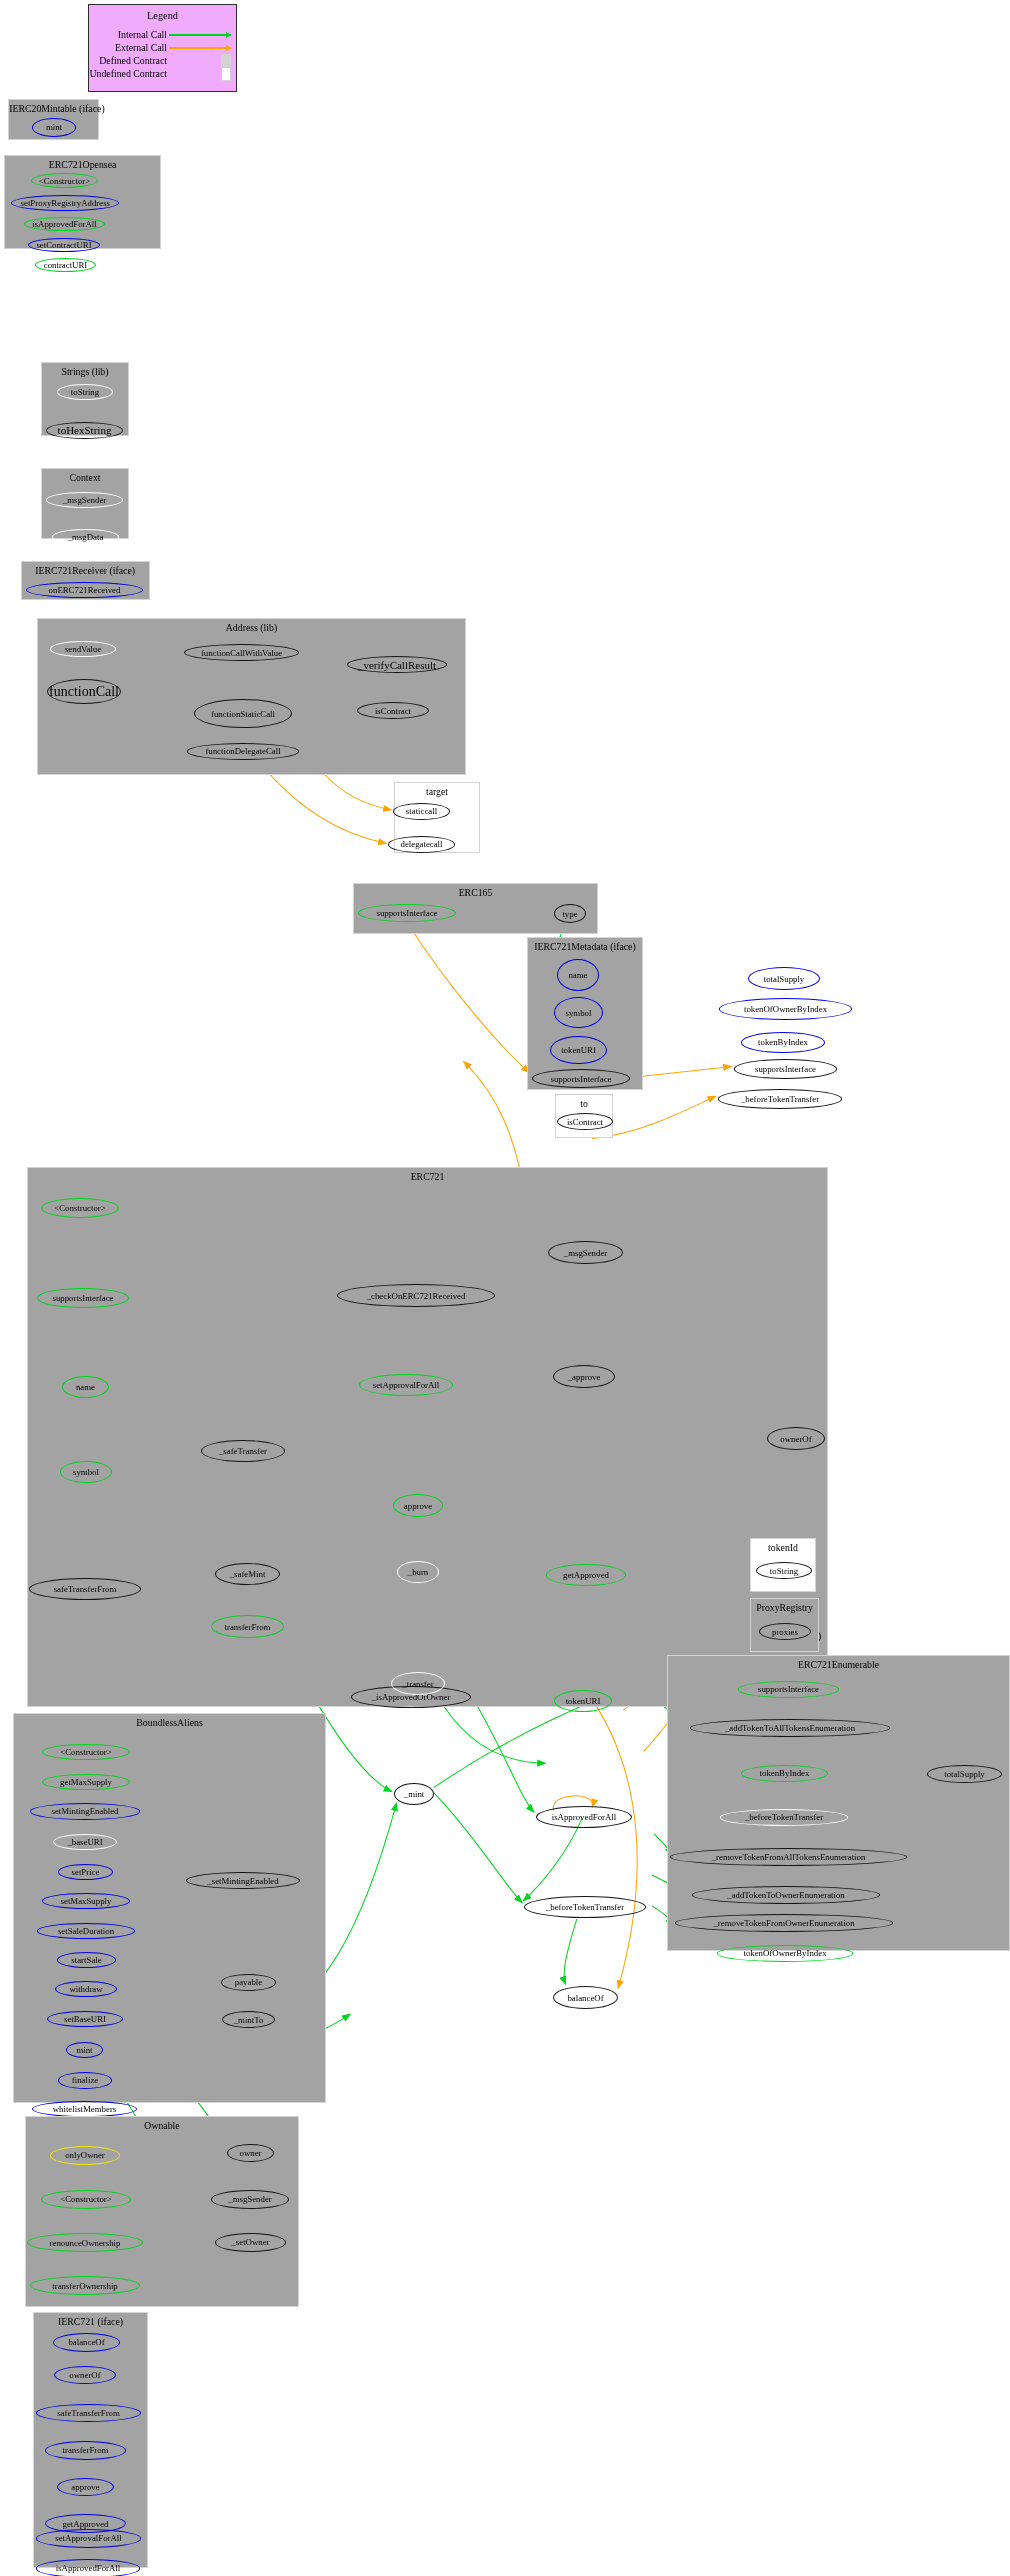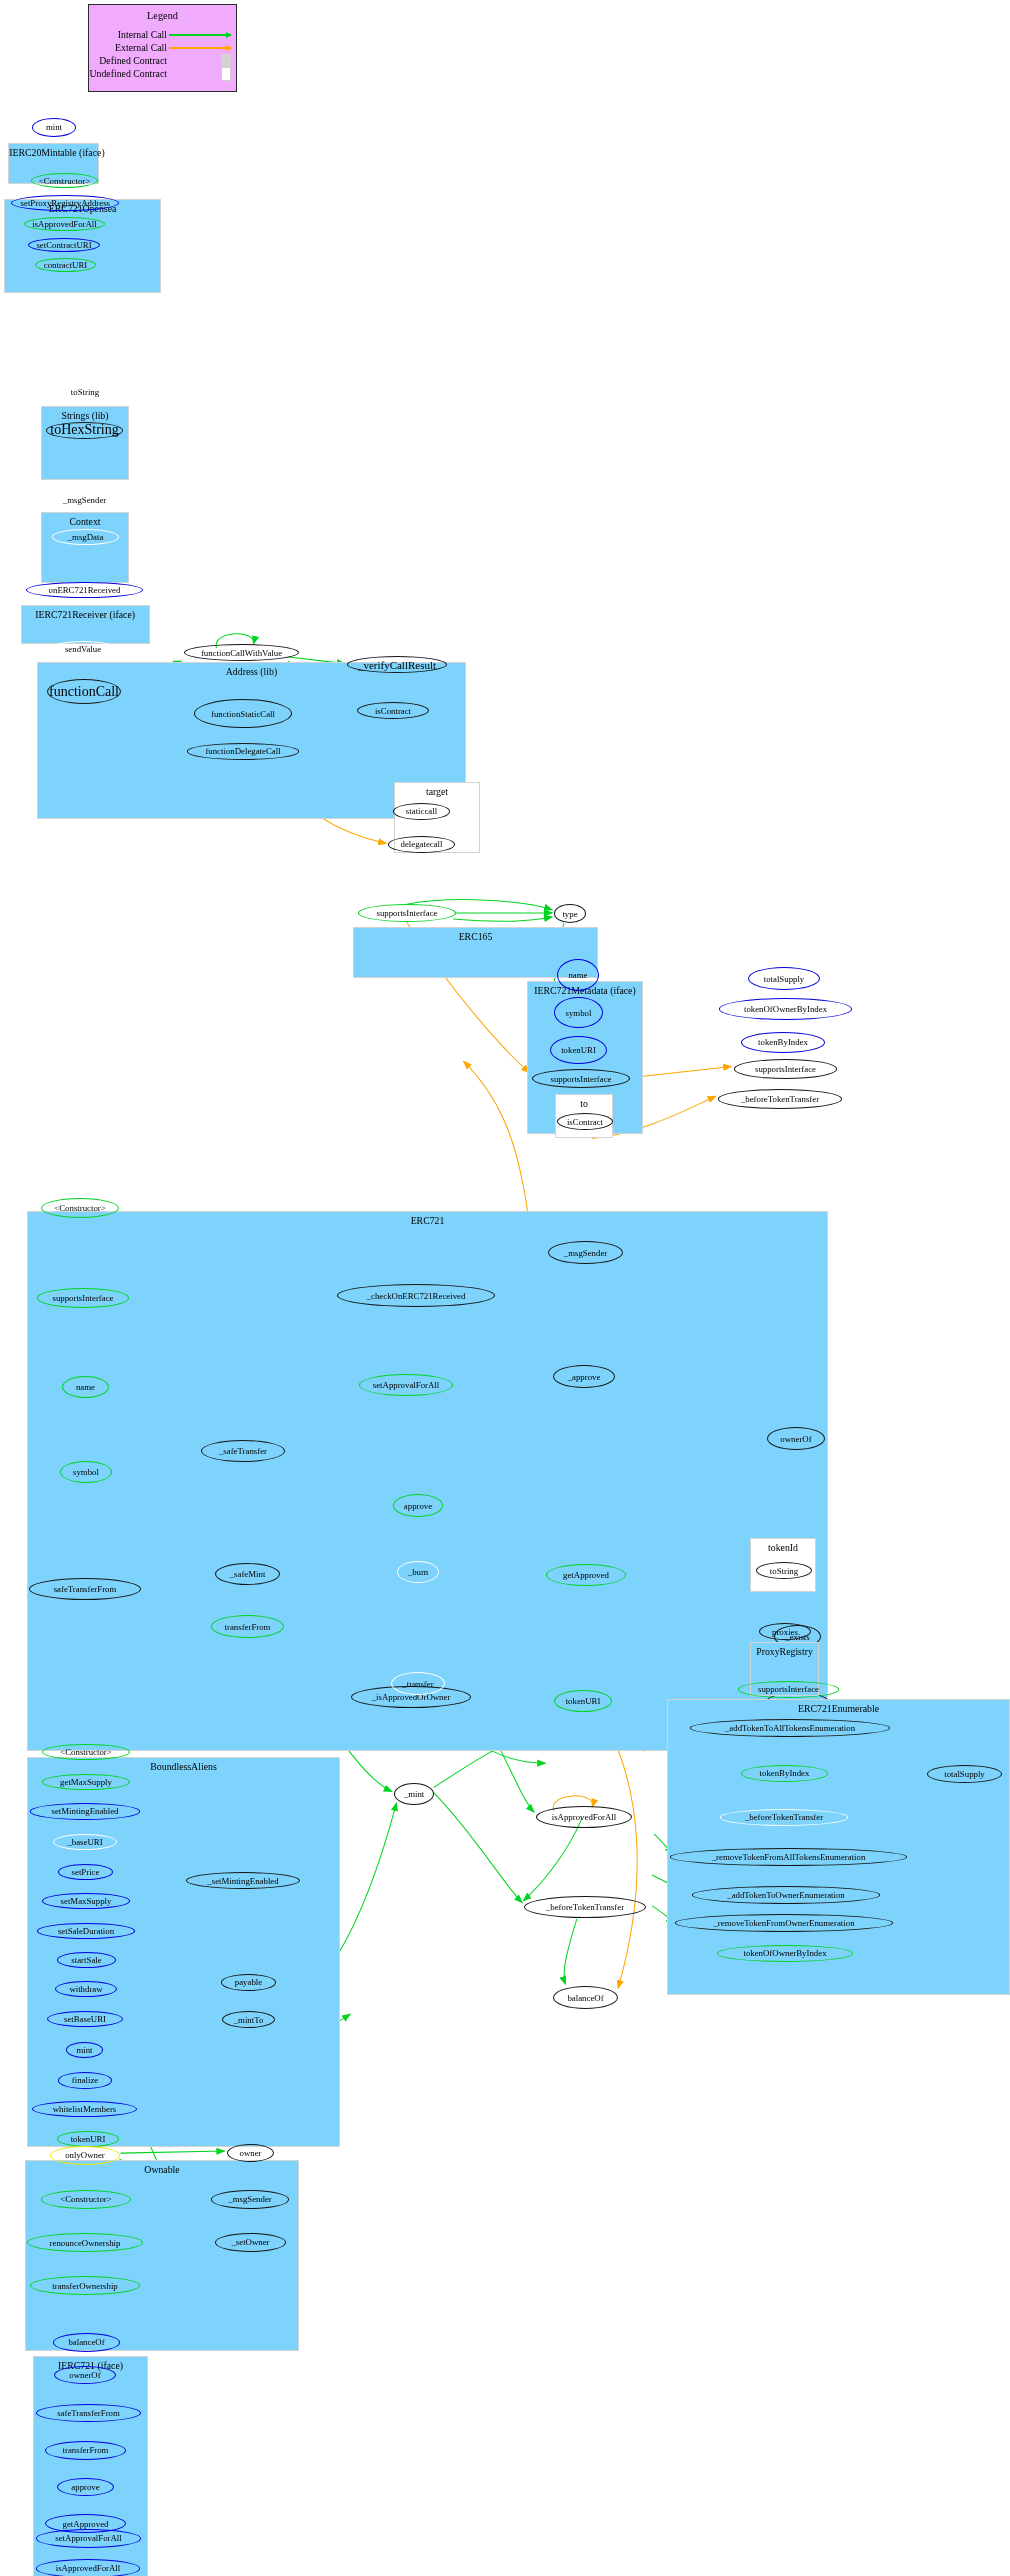--- a/index.html
+++ b/index.html
@@ -1,20 +1,20 @@
 <!DOCTYPE html>
 <html style="font-size:8.2px"><head>
 <meta charset="utf-8">
 <title>Solidity Call Graph</title>
 <style>
   html,body{margin:0;padding:0;background:#ffffff;}
   body{font-family:"Liberation Serif", serif;}
   #canvas{position:relative;width:1010px;height:3013px;background:#ffffff;overflow:hidden;}
   .cluster{position:absolute;box-sizing:border-box;}
-  .cluster.defined{background:#7dd3fc;border:0.5px solid #d3d3d3;margin-top:44px;}
+  .cluster.defined{background:#a3a3a3;border:0.5px solid #d3d3d3;}
   .cluster.undefined{background:#ffffff;border:0.5px solid #d3d3d3;}
   .cluster-title{position:absolute;left:0;right:0;top:3.1px;text-align:center;
       font-size:9.8px;color:#000;white-space:nowrap;font-family:"Liberation Serif",serif;}
   .node{position:absolute;display:flex;align-items:center;justify-content:center;
       border-radius:50%;box-sizing:border-box;background:transparent;
       font-size:8.8px;color:#000;white-space:nowrap;font-family:"Liberation Serif",serif;}
   .n-green{border:1px solid #00d420;}
   .n-blue{border:1px solid #0000e0;}
   .n-black{border:1px solid #161616;}
   .n-white{border:1px solid #ffffff;}
@@ -173,21 +173,21 @@
     </div>
     <div class="node n-green" style="left: 31px; top: 173px; width: 67px; height: 15px; font-size: 8.8px;">&lt;Constructor&gt;</div>
     <div class="node n-blue" style="left: 11.3px; top: 195px; width: 108px; height: 16px; font-size: 8.8px;">setProxyRegistryAddress</div>
     <div class="node n-green" style="left: 24px; top: 217px; width: 81px; height: 14.4px; font-size: 8.8px;">isApprovedForAll</div>
     <div class="node n-blue" style="left: 28px; top: 238px; width: 72px; height: 14.4px; font-size: 8.8px;">setContractURI</div>
     <div class="node n-green" style="left: 35px; top: 258px; width: 61px; height: 14.4px; font-size: 8.8px;">contractURI</div>
     <div class="cluster defined" style="left: 41px; top: 362px; width: 88px; height: 74px;">
       <div class="cluster-title">Strings  (lib)</div>
     </div>
     <div class="node n-white" style="left: 57px; top: 384px; width: 56px; height: 15.5px; font-size: 8.8px;">toString</div>
-    <div class="node n-black" style="left: 46px; top: 422px; width: 77px; height: 16.5px; font-size: 14px; text-align: right;">toHexString</div>
+    <div class="node n-black" style="left: 46px; top: 422px; width: 77px; height: 16.5px; font-size: 11px; text-align: right;">toHexString</div>
     <div class="cluster defined" style="left: 41px; top: 468px; width: 88px; height: 71px;">
       <div class="cluster-title">Context</div>
     </div>
     <div class="node n-white" style="left: 46px; top: 492px; width: 77px; height: 15.5px; font-size: 8.8px;">_msgSender</div>
     <div class="node n-white" style="left: 52px; top: 529px; width: 67px; height: 15.5px; font-size: 8.8px;">_msgData</div>
     <div class="cluster defined" style="left: 20.6px; top: 561px; width: 129px; height: 39px;">
       <div class="cluster-title">IERC721Receiver  (iface)</div>
     </div>
     <div class="node n-blue" style="left: 26px; top: 582px; width: 117px; height: 16px; font-size: 8.8px;">onERC721Received</div>
     <div class="cluster defined" style="left: 37px; top: 618px; width: 429px; height: 157px;">
@@ -247,21 +247,21 @@
     <div class="node n-black" style="left: 548px; top: 1241px; width: 75px; height: 23px; font-size: 8.8px;">_msgSender</div>
     <div class="node n-black" style="left: 553px; top: 1365px; width: 62px; height: 23px; font-size: 8.8px;">_approve</div>
     <div class="node n-black" style="left: 767px; top: 1427px; width: 58px; height: 23px; font-size: 8.8px;">ownerOf</div>
     <div class="node n-green" style="left: 546px; top: 1564px; width: 80px; height: 21.6px; font-size: 8.8px;">getApproved</div>
     <div class="node n-black" style="left: 774px; top: 1625px; width: 47px; height: 23px; font-size: 8.8px;">_exists</div>
     <div class="node n-green" style="left: 554px; top: 1690px; width: 58px; height: 22px; font-size: 8.8px;">tokenURI</div>
     <div class="node n-black" style="left: 765px; top: 1692px; width: 65px; height: 22px; font-size: 8.8px;">_baseURI</div>
     <div class="node n-black" style="left: 536px; top: 1806px; width: 96px; height: 22px; font-size: 8.8px;">isApprovedForAll</div>
     <div class="node n-black" style="left: 524px; top: 1896px; width: 122px; height: 22px; font-size: 8.8px;">_beforeTokenTransfer</div>
     <div class="node n-black" style="left: 553px; top: 1986px; width: 65px; height: 23px; font-size: 8.8px;">balanceOf</div>
-    <div class="cluster defined" style="left: 27px; top: 1713px; width: 313px; height: 390px;">
+    <div class="cluster defined" style="left: 13px; top: 1713px; width: 313px; height: 390px;">
       <div class="cluster-title">BoundlessAliens</div>
     </div>
     <div class="node n-green" style="left: 42px; top: 1744px; width: 88px; height: 15.5px; font-size: 8.8px;">&lt;Constructor&gt;</div>
     <div class="node n-green" style="left: 42px; top: 1774px; width: 88px; height: 15.5px; font-size: 8.8px;">getMaxSupply</div>
     <div class="node n-blue" style="left: 30px; top: 1803px; width: 110px; height: 16.5px; font-size: 8.8px;">setMintingEnabled</div>
     <div class="node n-white" style="left: 53px; top: 1834px; width: 64px; height: 16px; font-size: 8.8px;">_baseURI</div>
     <div class="node n-blue" style="left: 58px; top: 1864px; width: 55px; height: 15.5px; font-size: 8.8px;">setPrice</div>
     <div class="node n-blue" style="left: 42px; top: 1893px; width: 88px; height: 15.5px; font-size: 8.8px;">setMaxSupply</div>
     <div class="node n-blue" style="left: 37px; top: 1923px; width: 98px; height: 15.5px; font-size: 8.8px;">setSaleDuration</div>
     <div class="node n-blue" style="left: 57px; top: 1952px; width: 59px; height: 15.5px; font-size: 8.8px;">startSale</div>

